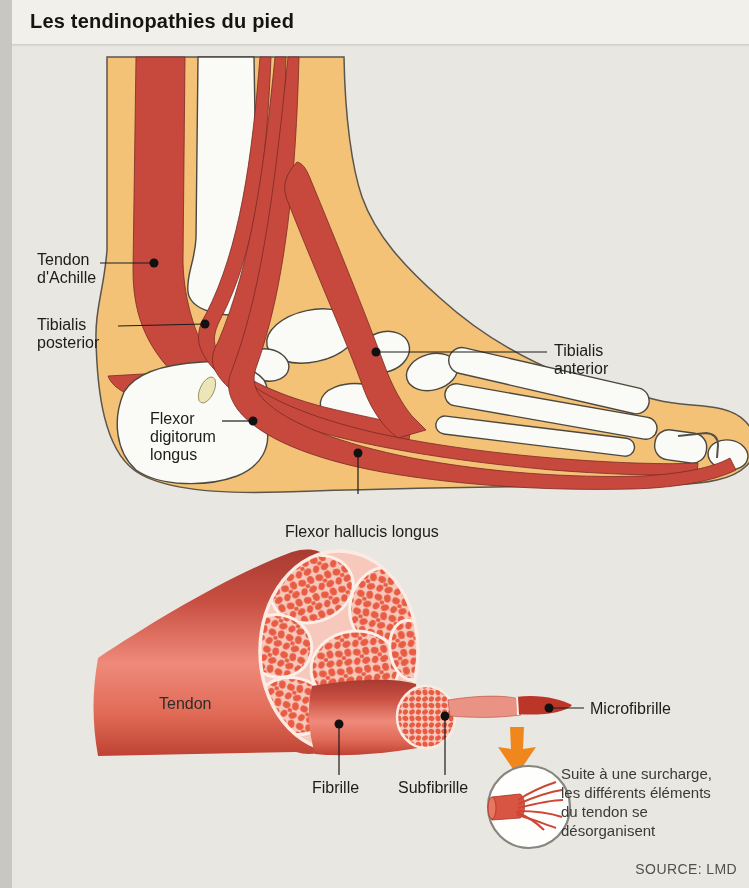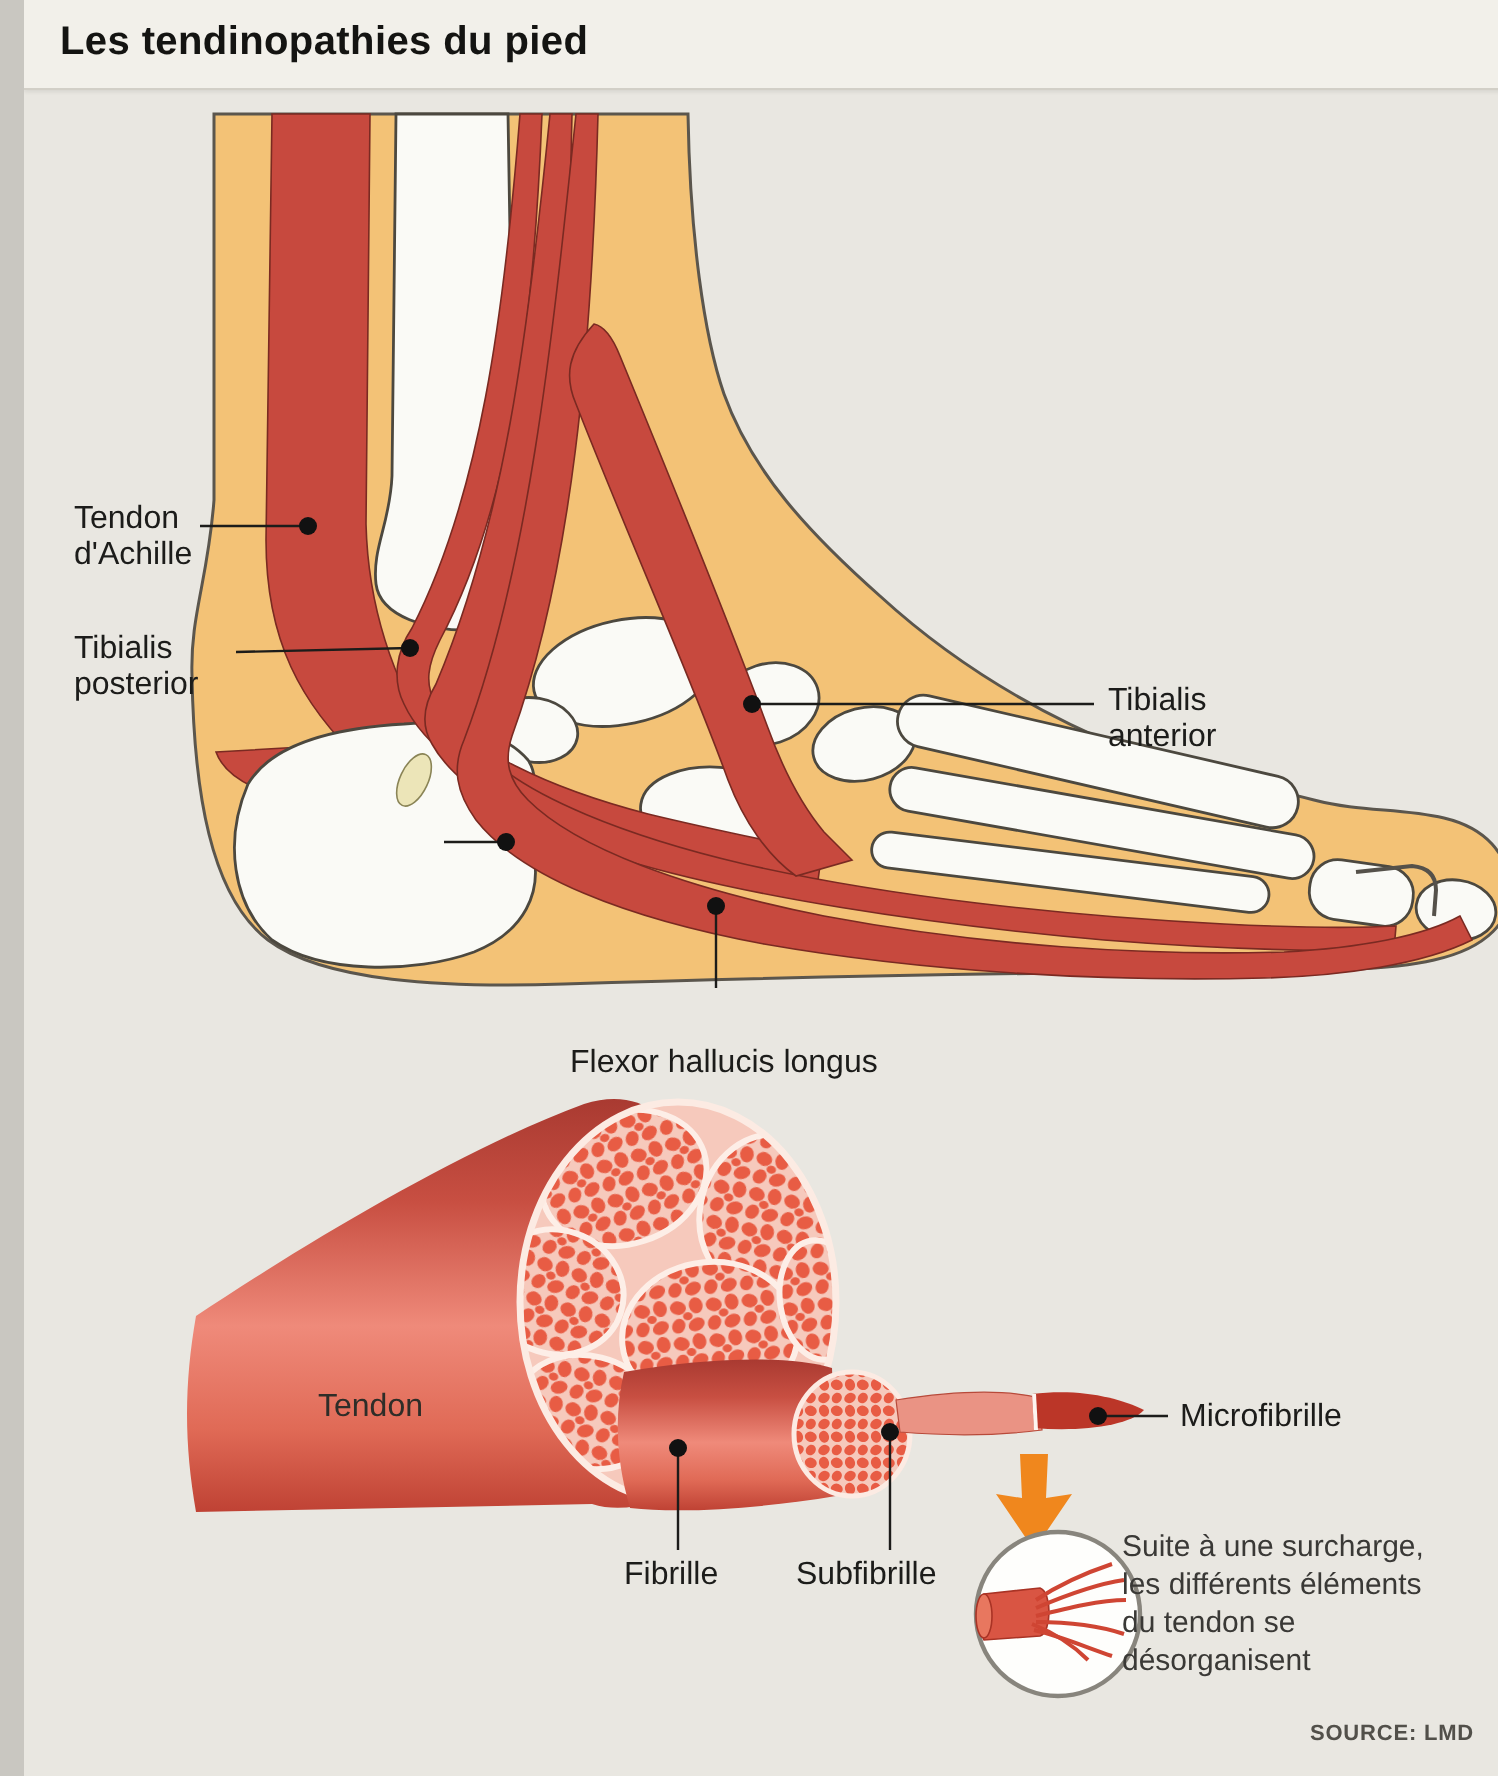--- a/index.html
+++ b/index.html
@@ -23,21 +23,21 @@
     position:absolute;white-space:pre-line;
     font-size:15px;line-height:19px;color:#3a3936;
   }
   .label{
     position:absolute;white-space:pre-line;
     font-size:16px;line-height:18px;color:#1c1c1a;
   }
   .on-red{color:#2e2d28;}
   .source{
     position:absolute;right:24px;top:861px;
-    font-size:11px;font-weight:bold;color:#52504a;letter-spacing:.4px;
+    font-size:14px;font-weight:normal;color:#52504a;letter-spacing:.4px;
   }
 </style>
 </head>
 <body>
 
 <div class="page">
 
   <div class="header">
     <div class="title">Les tendinopathies du pied</div>
   </div>
@@ -198,20 +198,23 @@
       <line x1="537" y1="708" x2="572" y2="708"></line>
       <circle cx="537" cy="708" r="4.5" stroke="none"></circle>
     </g>
   </svg>
 
 
   <div class="label" style="left:25px;top:251px">Tendon
 d'Achille</div>
   <div class="label" style="left:25px;top:316px">Tibialis
 posterior</div>
+  <div class="label" style="left:138px;top:410px">Flexor
+digitorum
+longus</div>
   <div class="label" style="left:542px;top:342px">Tibialis
 anterior</div>
   <div class="label" style="left:273px;top:523px">Flexor hallucis longus</div>
 
 
   <div class="label on-red" style="left:147px;top:695px">Tendon</div>
   <div class="label" style="left:300px;top:779px">Fibrille</div>
   <div class="label" style="left:386px;top:779px">Subfibrille</div>
   <div class="label" style="left:578px;top:700px">Microfibrille</div>
 

